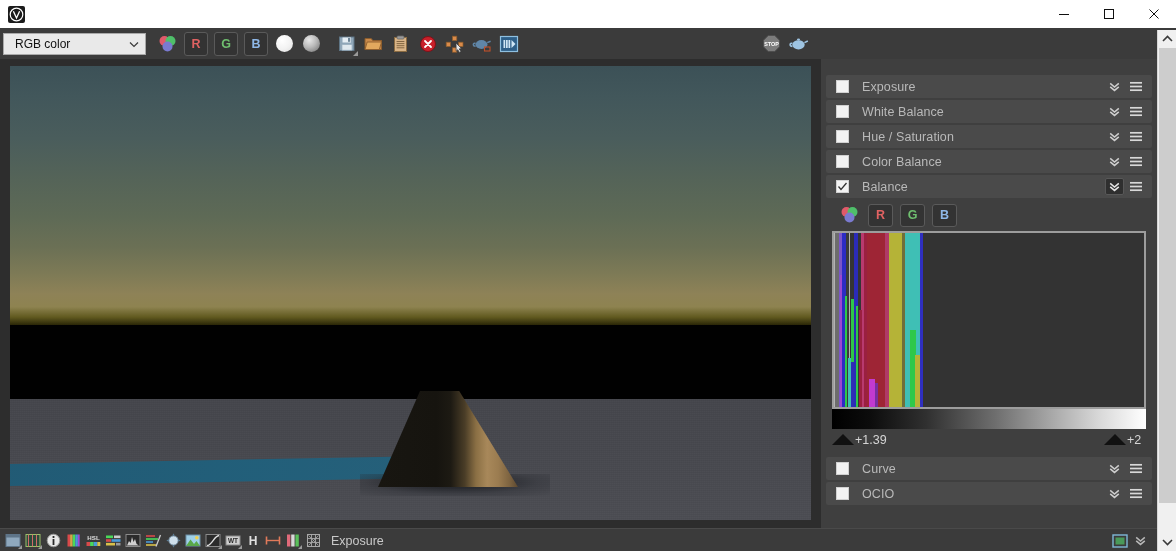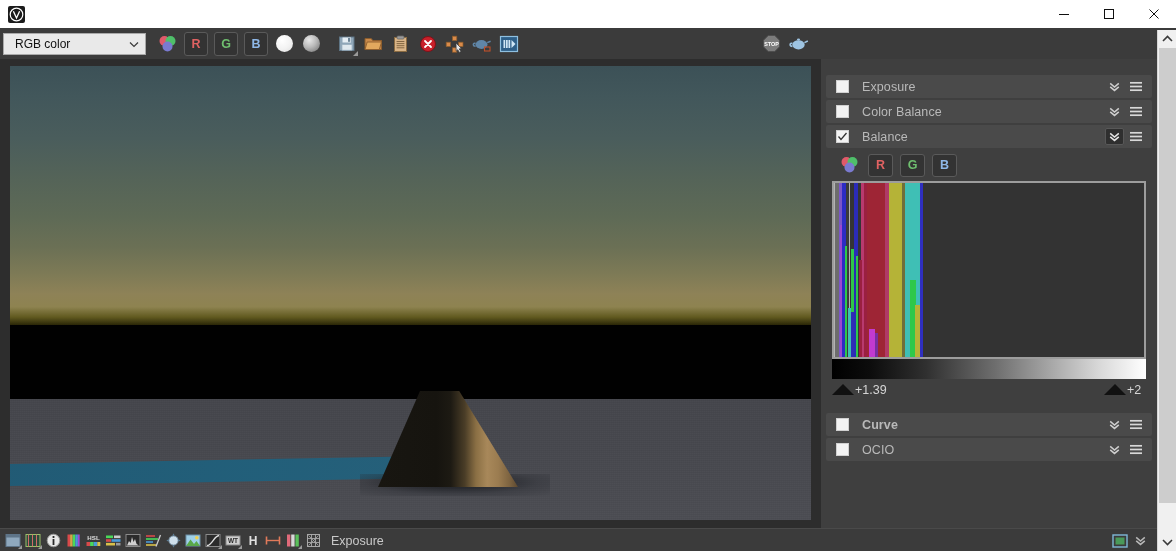--- a/index.html
+++ b/index.html
@@ -398,21 +398,61 @@
               <g stroke="#d8d8d8" stroke-width="1.7">
                 <line x1="1" y1="1.8" x2="13" y2="1.8"></line>
                 <line x1="1" y1="5.5" x2="13" y2="5.5"></line>
                 <line x1="1" y1="9.2" x2="13" y2="9.2"></line>
               </g>
             </svg>
         </div>
       </div>
     </div>
 
-
+    <div class="prow">
+      <div class="pcheck"></div>
+      <div class="plabel">White Balance</div>
+      <div class="prow-tools">
+        <div class="chev">
+          <svg width="13" height="13" viewBox="0 0 13 13">
+              <path d="M2.2 3.4 L6.5 7 L10.8 3.4 M2.2 6.8 L6.5 10.4 L10.8 6.8" fill="none" stroke="#cfcfcf" stroke-width="1.5"></path>
+            </svg>
+        </div>
+        <div class="hamb">
+          <svg width="14" height="11" viewBox="0 0 14 11">
+              <g stroke="#d8d8d8" stroke-width="1.7">
+                <line x1="1" y1="1.8" x2="13" y2="1.8"></line>
+                <line x1="1" y1="5.5" x2="13" y2="5.5"></line>
+                <line x1="1" y1="9.2" x2="13" y2="9.2"></line>
+              </g>
+            </svg>
+        </div>
+      </div>
+    </div>
+
+    <div class="prow">
+      <div class="pcheck"></div>
+      <div class="plabel">Hue / Saturation</div>
+      <div class="prow-tools">
+        <div class="chev">
+          <svg width="13" height="13" viewBox="0 0 13 13">
+              <path d="M2.2 3.4 L6.5 7 L10.8 3.4 M2.2 6.8 L6.5 10.4 L10.8 6.8" fill="none" stroke="#cfcfcf" stroke-width="1.5"></path>
+            </svg>
+        </div>
+        <div class="hamb">
+          <svg width="14" height="11" viewBox="0 0 14 11">
+              <g stroke="#d8d8d8" stroke-width="1.7">
+                <line x1="1" y1="1.8" x2="13" y2="1.8"></line>
+                <line x1="1" y1="5.5" x2="13" y2="5.5"></line>
+                <line x1="1" y1="9.2" x2="13" y2="9.2"></line>
+              </g>
+            </svg>
+        </div>
+      </div>
+    </div>
 
     <div class="prow">
       <div class="pcheck"></div>
       <div class="plabel">Color Balance</div>
       <div class="prow-tools">
         <div class="chev">
           <svg width="13" height="13" viewBox="0 0 13 13">
               <path d="M2.2 3.4 L6.5 7 L10.8 3.4 M2.2 6.8 L6.5 10.4 L10.8 6.8" fill="none" stroke="#cfcfcf" stroke-width="1.5"></path>
             </svg>
         </div>
@@ -507,21 +547,21 @@
           <div class="tri"></div>
           <div class="mval">+1.39</div>
         </div>
         <div class="marker" style="left:272px;">
           <div class="tri"></div>
           <div class="mval">+2</div>
         </div>
       </div>
     </div>
 
-    <div class="prow" style="margin-top:13px;font-weight:bold;">
+    <div class="prow" style="margin-top:7px;">
       <div class="pcheck"></div>
       <div class="plabel">Curve</div>
       <div class="prow-tools">
         <div class="chev">
           <svg width="13" height="13" viewBox="0 0 13 13">
               <path d="M2.2 3.4 L6.5 7 L10.8 3.4 M2.2 6.8 L6.5 10.4 L10.8 6.8" fill="none" stroke="#cfcfcf" stroke-width="1.5"></path>
             </svg>
         </div>
         <div class="hamb">
           <svg width="14" height="11" viewBox="0 0 14 11">

